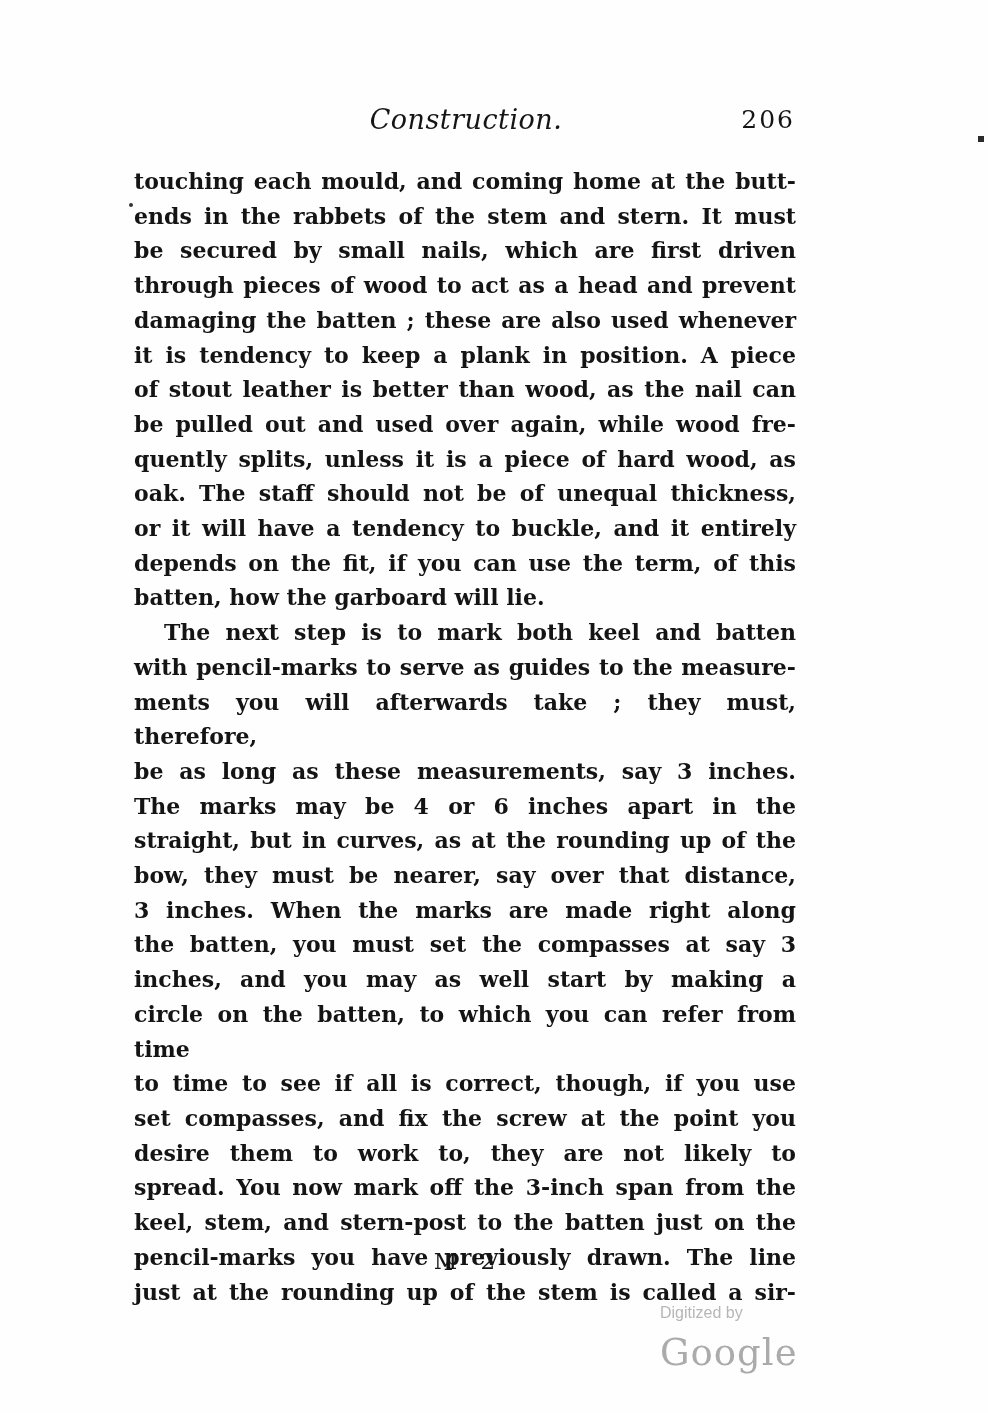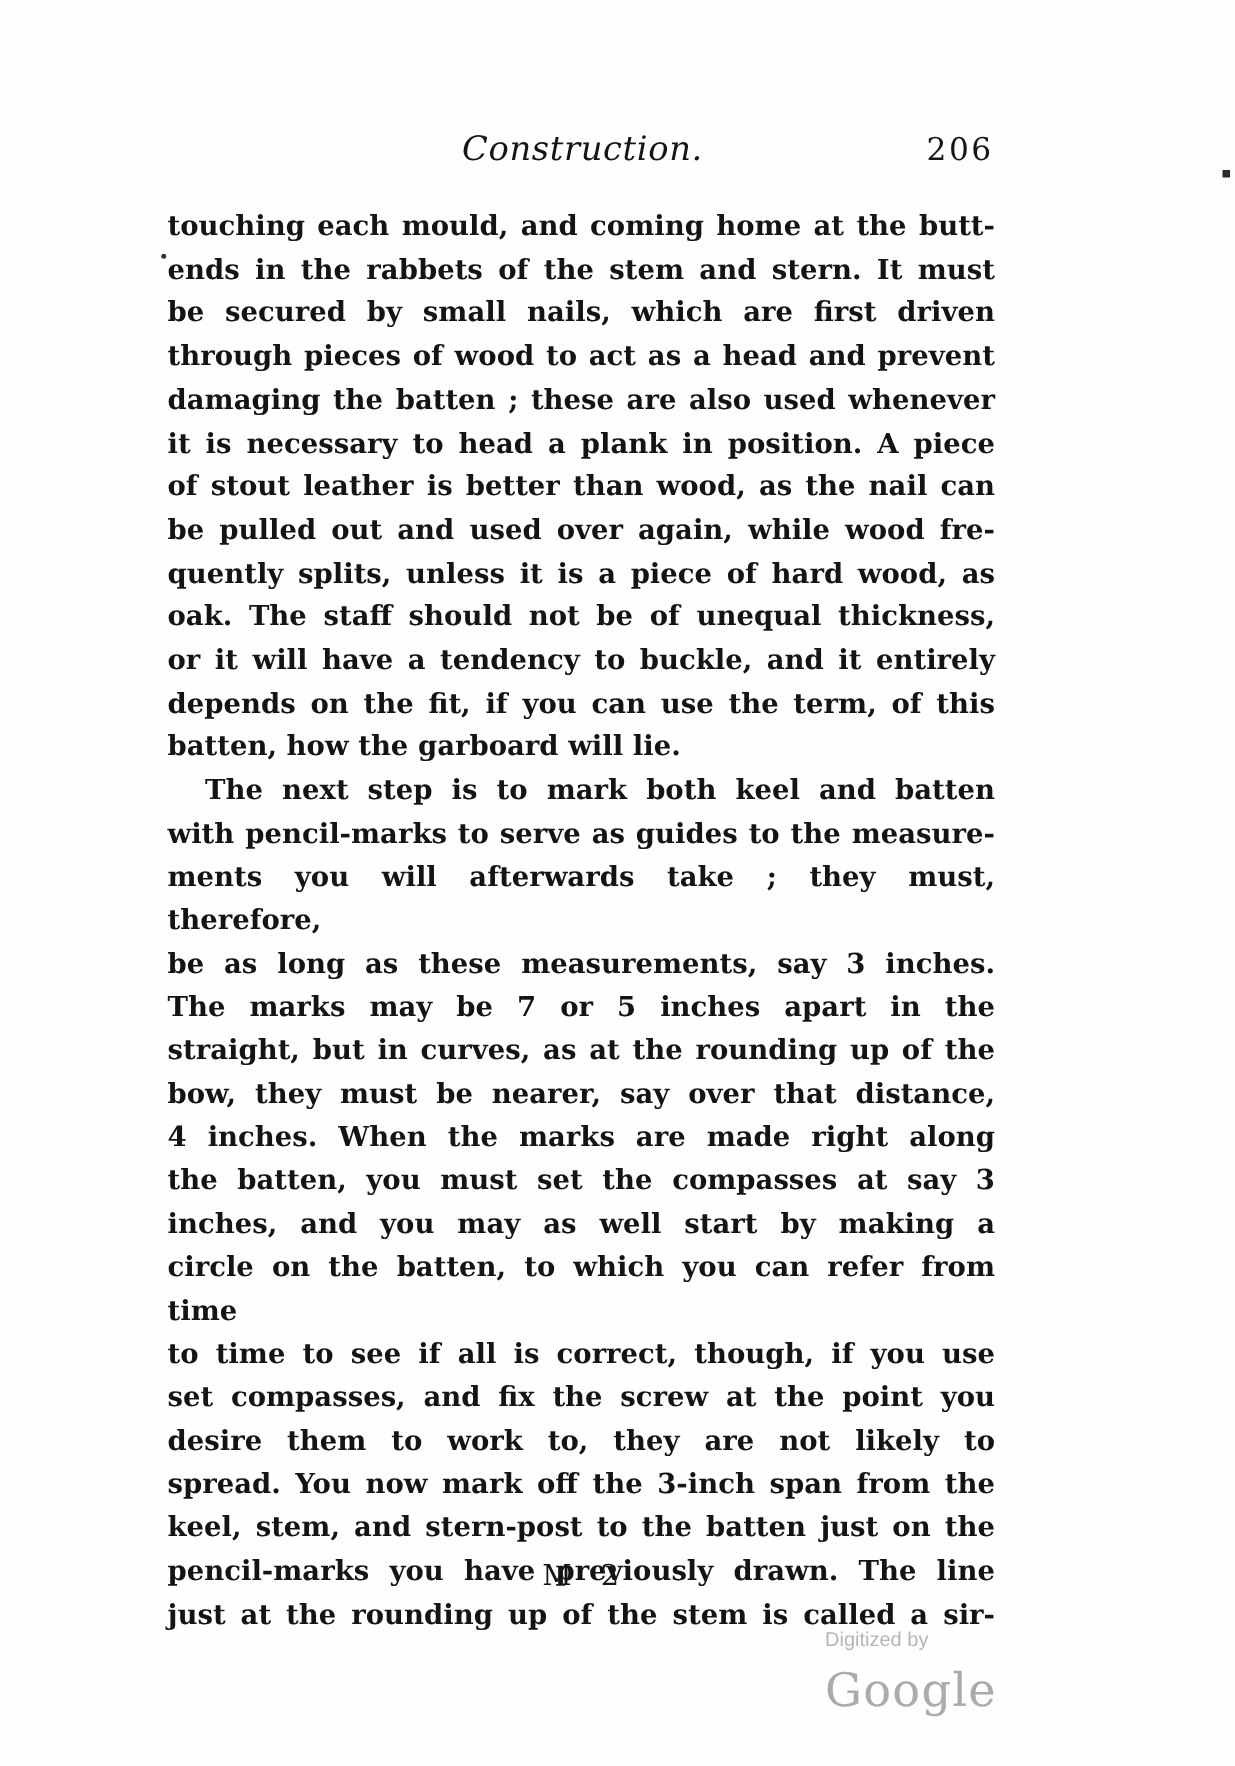--- a/index.html
+++ b/index.html
@@ -116,38 +116,38 @@
     <span class="page-number">206</span>
   </div>
 
   <div class="body-text">
     <div class="paragraph">
         <div class="text-line">touching each mould, and coming home at the butt-</div>
         <div class="text-line">ends in the rabbets of the stem and stern.  It must</div>
         <div class="text-line">be secured by small nails, which are first driven</div>
         <div class="text-line">through pieces of wood to act as a head and prevent</div>
         <div class="text-line">damaging the batten ; these are also used whenever</div>
-        <div class="text-line">it is necessary to head a plank in position.  A piece</div>
+        <div class="text-line">it is tendency to keep a plank in position.  A piece</div>
         <div class="text-line">of stout leather is better than wood, as the nail can</div>
         <div class="text-line">be pulled out and used over again, while wood fre-</div>
         <div class="text-line">quently splits, unless it is a piece of hard wood, as</div>
         <div class="text-line">oak.  The staff should not be of unequal thickness,</div>
         <div class="text-line">or it will have a tendency to buckle, and it entirely</div>
         <div class="text-line">depends on the fit, if you can use the term, of this</div>
         <div class="text-line line-last">batten, how the garboard will lie.</div>
       </div>
     <div class="paragraph">
         <div class="text-line line-indent">The next step is to mark both keel and batten</div>
         <div class="text-line">with pencil-marks to serve as guides to the measure-</div>
         <div class="text-line">ments you will afterwards take ; they must, therefore,</div>
         <div class="text-line">be as long as these measurements, say 3 inches.</div>
-        <div class="text-line">The marks may be 7 or 5 inches apart in the</div>
+        <div class="text-line">The marks may be 4 or 6 inches apart in the</div>
         <div class="text-line">straight, but in curves, as at the rounding up of the</div>
         <div class="text-line">bow, they must be nearer, say over that distance,</div>
-        <div class="text-line">4 inches.  When the marks are made right along</div>
+        <div class="text-line">3 inches.  When the marks are made right along</div>
         <div class="text-line">the batten, you must set the compasses at say 3</div>
         <div class="text-line">inches, and you may as well start by making a</div>
         <div class="text-line">circle on the batten, to which you can refer from time</div>
         <div class="text-line">to time to see if all is correct, though, if you use</div>
         <div class="text-line">set compasses, and fix the screw at the point you</div>
         <div class="text-line">desire them to work to, they are not likely to</div>
         <div class="text-line">spread.  You now mark off the 3-inch span from the</div>
         <div class="text-line">keel, stem, and stern-post to the batten just on the</div>
         <div class="text-line">pencil-marks you have previously drawn.  The line</div>
         <div class="text-line">just at the rounding up of the stem is called a sir-</div>

